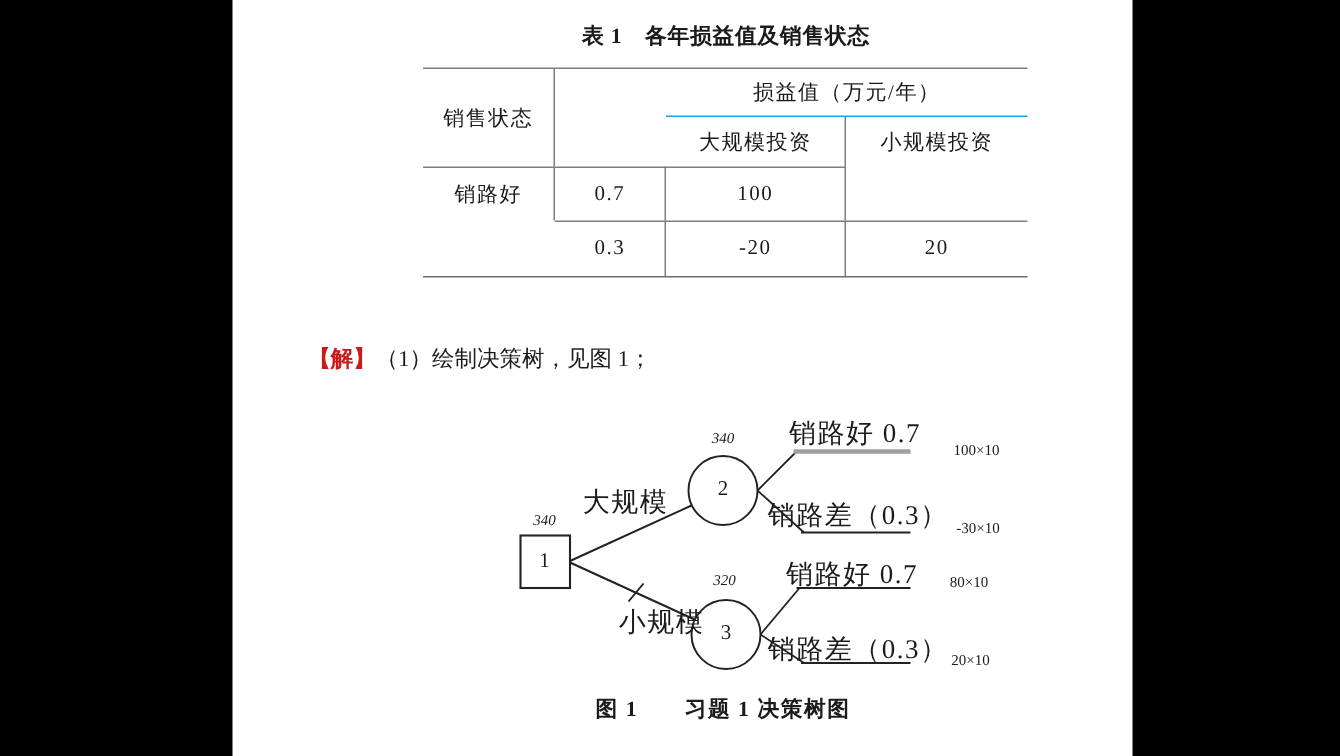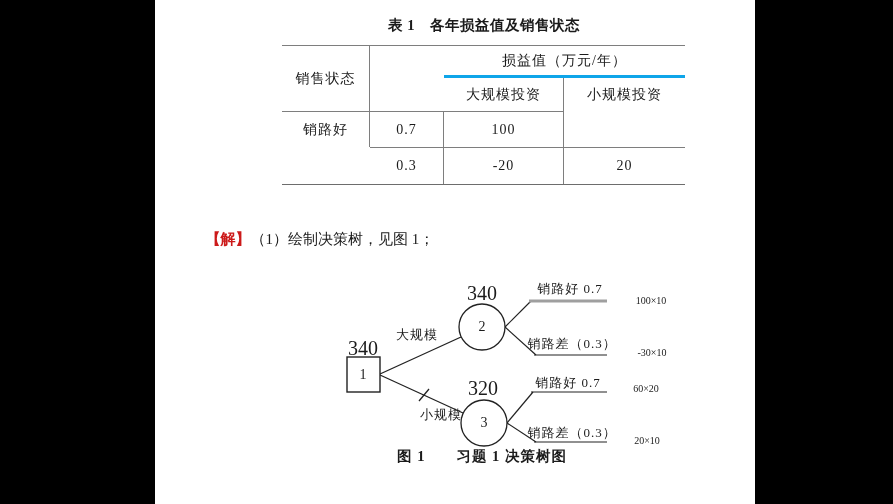--- a/index.html
+++ b/index.html
@@ -26,35 +26,35 @@
     border-top: 1px solid #7e7e7e;
     border-bottom: 1px solid #6d6d6d;
     font-size: 14px;
   }
   .ptable .cell {
     display: flex; align-items: center; justify-content: center;
     letter-spacing: 1px;
   }
   .bR { border-right: 1px solid #7e7e7e; }
   .bT { border-top: 1px solid #7e7e7e; }
-  .bB { border-bottom: 3px solid #0ea5e9; }
+  .bB { border-bottom: 1px solid #0ea5e9; }
   .c-status { grid-area: 1 / 1 / 3 / 2; }
   .c-prob   { grid-area: 1 / 2 / 3 / 3; }
   .c-profit { grid-area: 1 / 3 / 2 / 5; }
   .c-large  { grid-area: 2 / 3 / 3 / 4; }
   .c-small  { grid-area: 2 / 4 / 3 / 5; }
   .num { letter-spacing: 0; }
   
   .solution { position: absolute; left: 28px; top: 213px; font-size: 15px; white-space: pre; }
   .solution .marker { font-weight: bold; }
   
   .tree-svg { position: absolute; left: 0; top: 0; }
-  .tree-label { font-size: 13px; letter-spacing: 1px; }
+  .tree-label { font-size: 18px; letter-spacing: 1px; }
   .node-num { font-size: 14px; }
-  .node-val { font-size: 20px; }
+  .node-val { font-size: 10px; font-style: italic; }
   .out-val { font-size: 10px; }
   .fig-caption { font-weight: bold; font-size: 14.5px; letter-spacing: 1px; }
 </style>
 </head>
 <body>
 
 <div class="stage">
   <div class="bar bar-left"></div>
   <div class="bar bar-right"></div>
 
@@ -115,21 +115,21 @@
     <div class="t tree-label" style="left:262px; top:335px;">大规模</div>
     <div class="t tree-label" style="left:266px; top:415px;margin-left:20px;">小规模</div>
 
     <div class="t tree-label" style="left:415px; top:289px;">销路好 0.7</div>
     <div class="t out-val" style="left:496px; top:301px;">100×10</div>
 
     <div class="t tree-label" style="left:417px; top:344px;">销路差（0.3）</div>
     <div class="t out-val" style="left:497px; top:353px;">-30×10</div>
 
     <div class="t tree-label" style="left:413px; top:383px;">销路好 0.7</div>
-    <div class="t out-val" style="left:491px; top:389px;">60×20</div>
+    <div class="t out-val" style="left:491px; top:389px;">80×10</div>
 
     <div class="t tree-label" style="left:417px; top:433px;">销路差（0.3）</div>
     <div class="t out-val" style="left:492px; top:441px;">20×10</div>
 
-    <div class="t fig-caption" style="left:327px; top:456px;">图 1　　习题 1 决策树图</div>
+    <div class="t fig-caption" style="left:327px; top:474px;">图 1　　习题 1 决策树图</div>
 
   </div>
 </div>
 
 </body></html>

